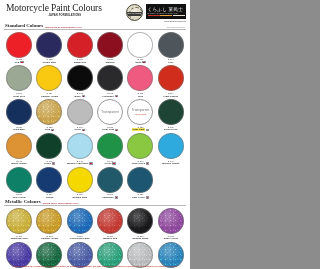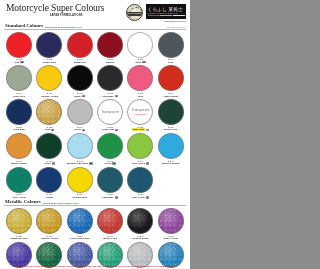--- a/index.html
+++ b/index.html
@@ -178,21 +178,21 @@
     letter-spacing: 0.02px; white-space: nowrap; text-align: center;
   }
 </style>
 </head>
 <body>
 
 <div id="page">
 
   <div class="header">
     <div class="title-block">
-      <div class="main-title">Motorcycle Super Colours</div>
+      <div class="main-title">Motorcycle Paint Colours</div>
       <div class="sub-title">JAPAN FORMULATIONS</div>
     </div>
     <div class="logos">
       <div class="seal">
         <div class="seal-band">
           <span>GUARANTEE</span>
         </div>
       </div>
       <div>
         <div class="brand">

